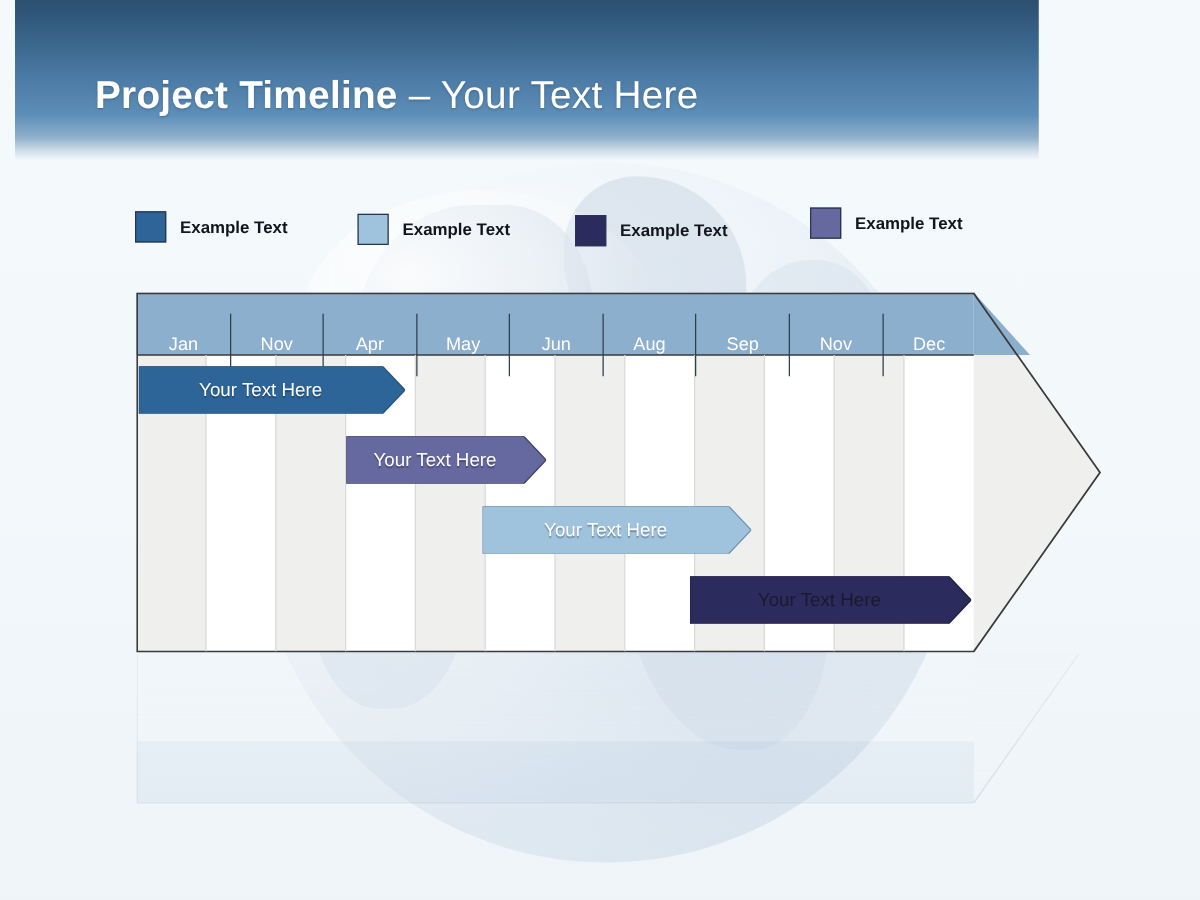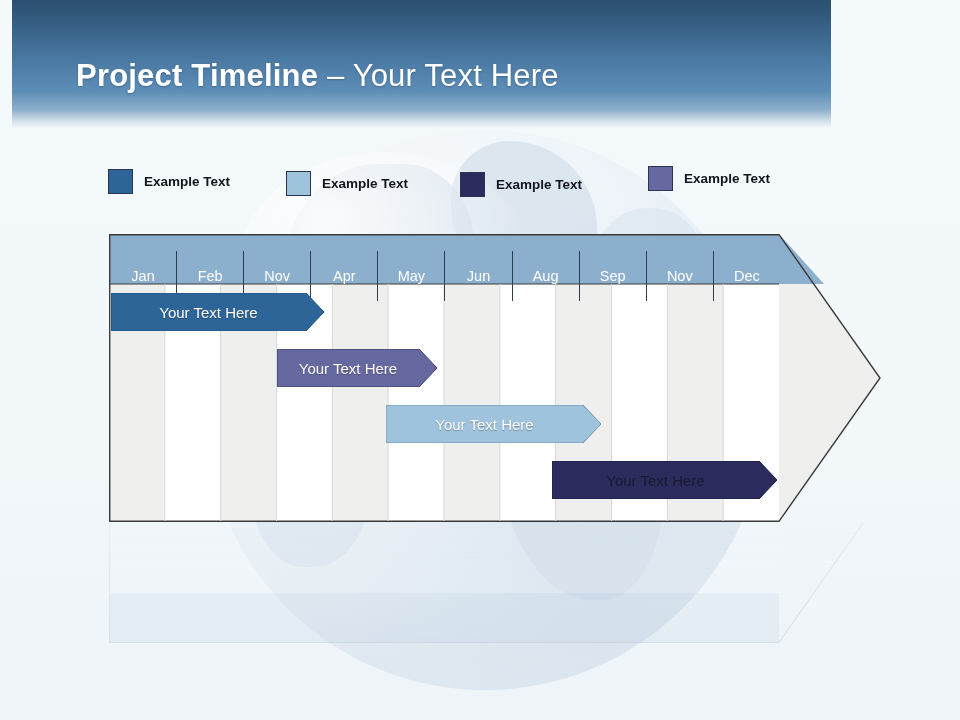--- a/index.html
+++ b/index.html
@@ -299,21 +299,20 @@
         <line x1="390.83" y1="50" x2="390.83" y2="287"></line>
         <line x1="446.67" y1="50" x2="446.67" y2="287"></line>
         <line x1="502.5" y1="50" x2="502.5" y2="287"></line>
         <line x1="558.33" y1="50" x2="558.33" y2="287"></line>
         <line x1="614.17" y1="50" x2="614.17" y2="287"></line>
       </g>
     </svg>
 
     <div class="months">
       <div class="month-cell">Jan</div>
-      <div class="month-cell">Feb</div>
       <div class="month-cell">Nov</div>
       <div class="month-cell">Apr</div>
       <div class="month-cell">May</div>
       <div class="month-cell">Jun</div>
       <div class="month-cell">Aug</div>
       <div class="month-cell">Sep</div>
       <div class="month-cell">Nov</div>
       <div class="month-cell">Dec</div>
     </div>
 

